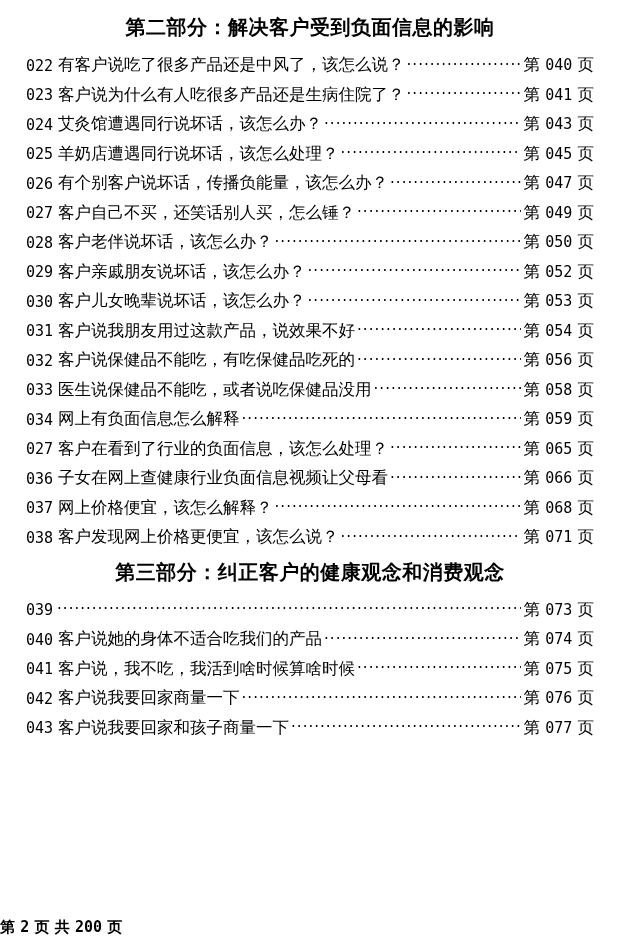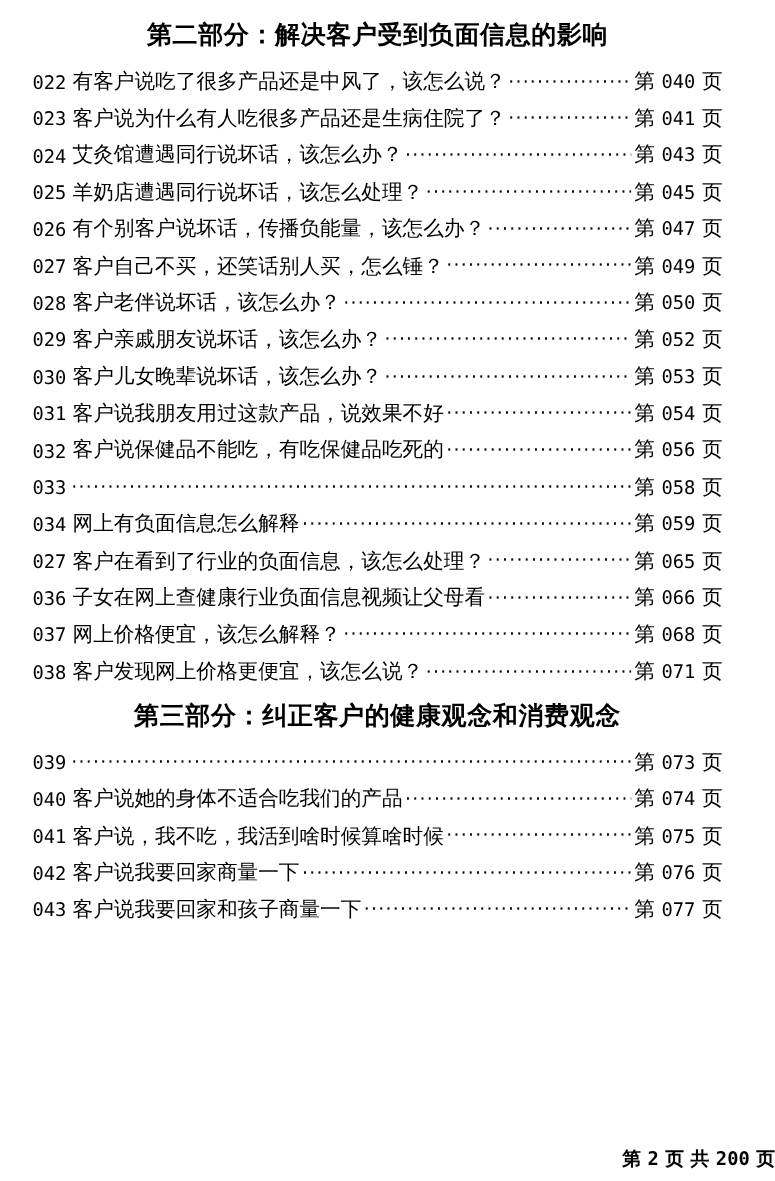--- a/index.html
+++ b/index.html
@@ -12,21 +12,21 @@
     height: 945px;
     font-family: "DejaVu Sans", sans-serif;
     color: #000;
     position: relative;
     overflow: hidden;
   }
   .page {
     width: 620px;
     height: 945px;
     box-sizing: border-box;
-    padding: 8px 42px 0 26px;
+    padding: 8px 26px 0 26px;
     position: relative;
   }
   .section-heading {
     text-align: center;
     font-weight: bold;
     font-size: 20px;
     letter-spacing: 0.5px;
     margin: 10px 0 14px 0;
     white-space: nowrap;
   }
@@ -78,21 +78,21 @@
   }
   .toc-page .pnum {
     font-family: "DejaVu Sans Mono", monospace;
     font-size: 15px;
   }
   .footer {
     position: absolute;
     left: 0;
     right: 0;
     bottom: 8px;
-    text-align: right;
+    text-align: left;
     font-size: 15px;
     font-weight: bold;
   }
   .footer .fnum {
     font-family: "DejaVu Sans Mono", monospace;
   }
 </style>
 </head>
 <body>
 
@@ -162,20 +162,21 @@
       <span class="toc-page"><span>第</span> <span class="pnum">054</span> <span>页</span></span>
     </li>
     <li class="toc-row">
       <span class="toc-num">032</span>
       <span class="toc-title">客户说保健品不能吃，有吃保健品吃死的</span>
       <span class="toc-dots">··················································································</span>
       <span class="toc-page"><span>第</span> <span class="pnum">056</span> <span>页</span></span>
     </li>
     <li class="toc-row">
       <span class="toc-num">033</span>
+      <span class="toc-title">医生说保健品不能吃，或者说吃保健品没用</span>
       <span class="toc-dots">··················································································</span>
       <span class="toc-page"><span>第</span> <span class="pnum">058</span> <span>页</span></span>
     </li>
     <li class="toc-row">
       <span class="toc-num">034</span>
       <span class="toc-title">网上有负面信息怎么解释</span>
       <span class="toc-dots">··················································································</span>
       <span class="toc-page"><span>第</span> <span class="pnum">059</span> <span>页</span></span>
     </li>
     <li class="toc-row">

